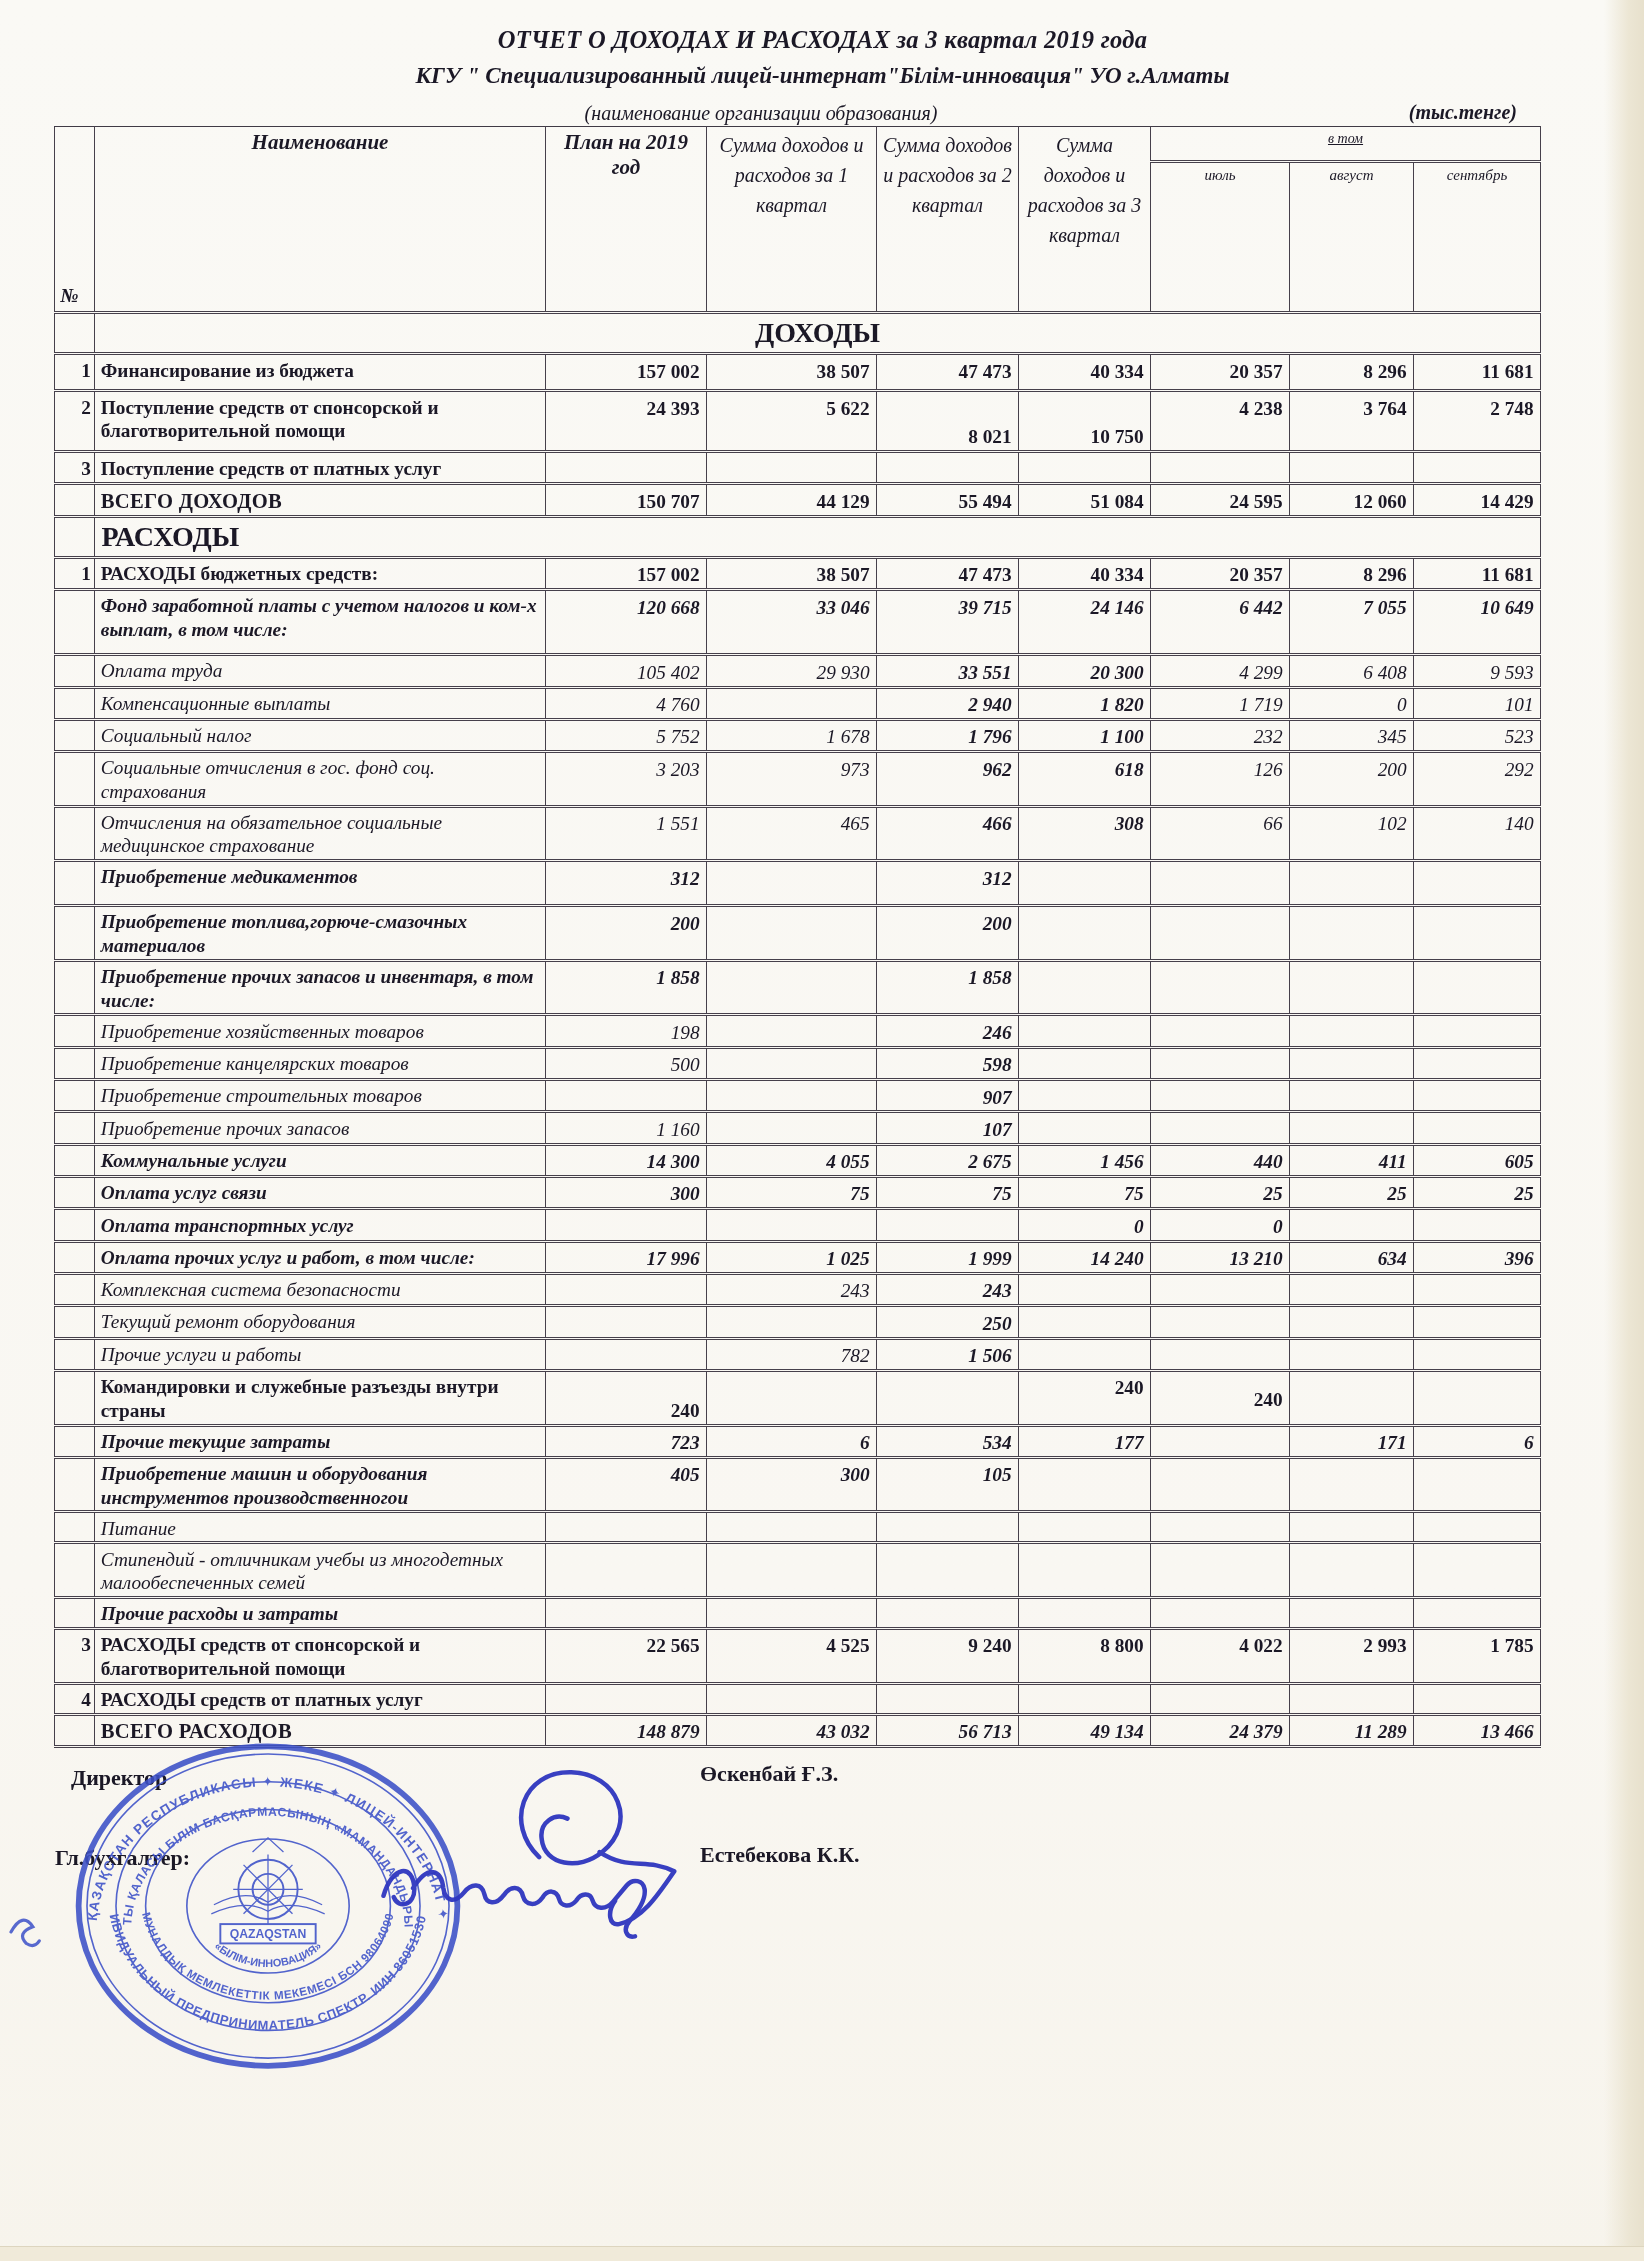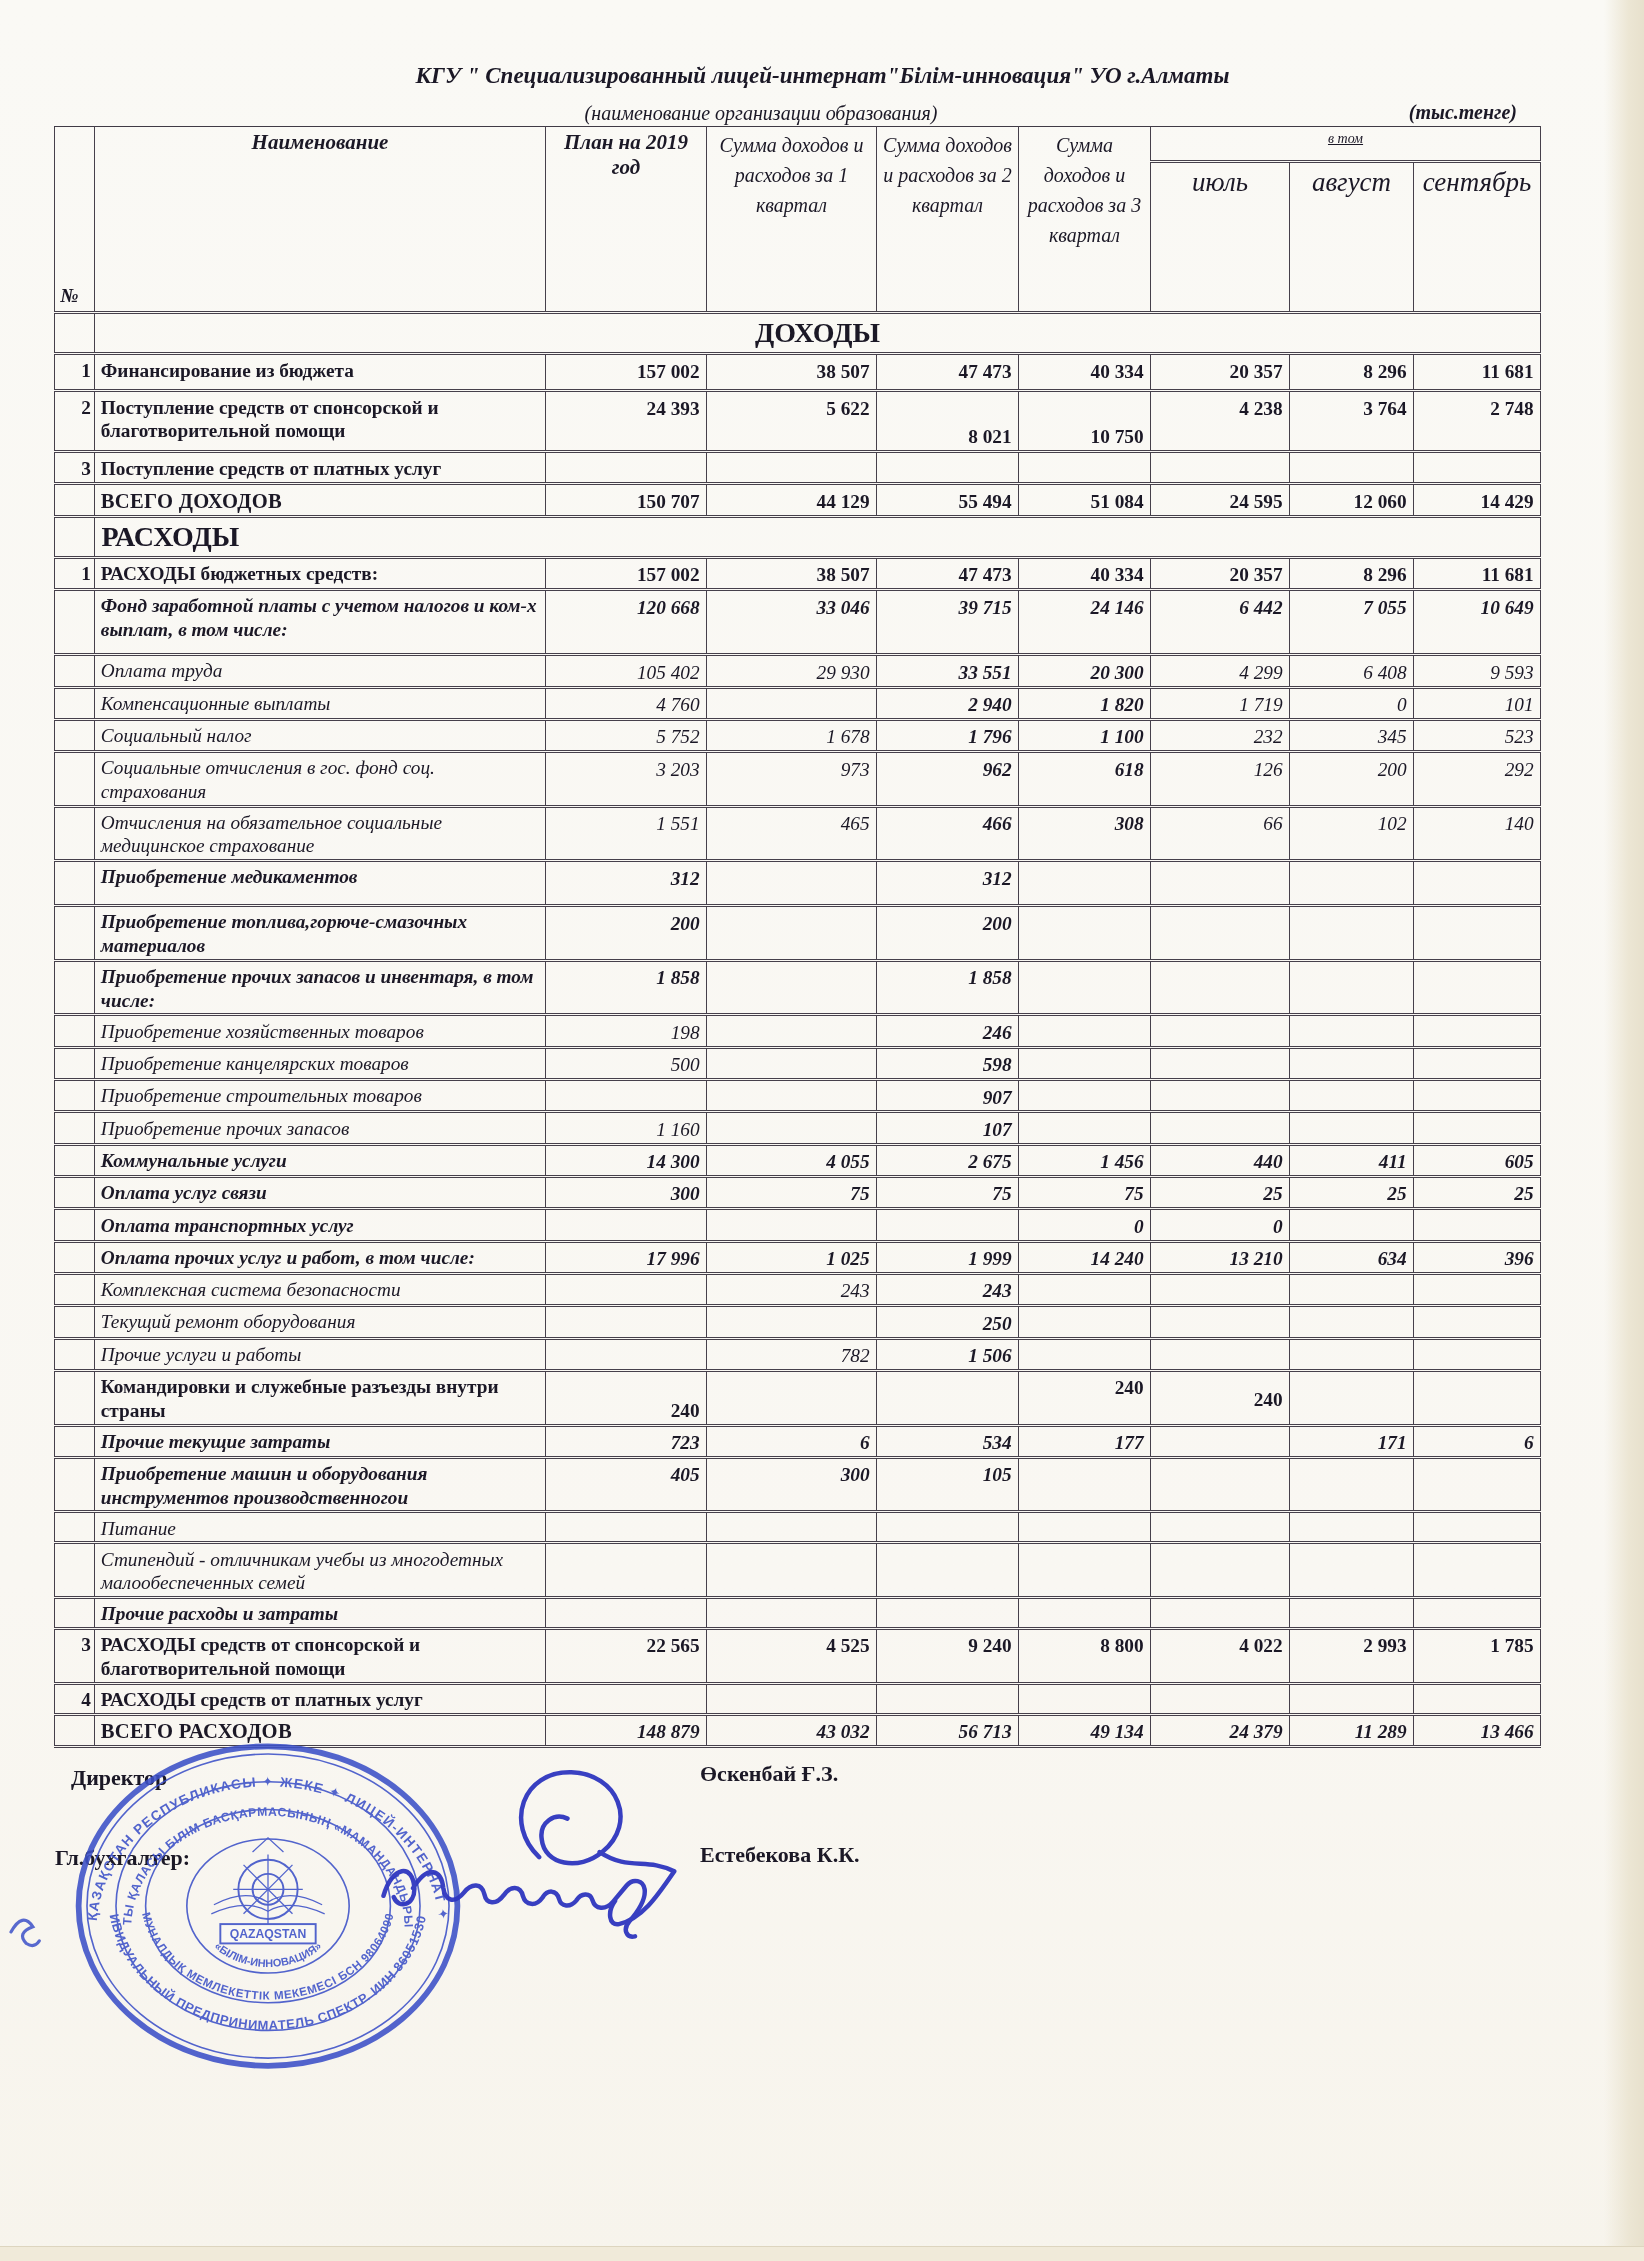--- a/index.html
+++ b/index.html
@@ -49,21 +49,21 @@
     border-left:1.3px solid #46404b;border-right:1.3px solid #46404b;
     border-top:3.2px double #46404b;border-bottom:3.2px double #46404b;
     vertical-align:top;overflow:hidden;
   }
   table.report{border:1.9px solid #3f3a45;}
   thead th{font-weight:400;font-style:italic;vertical-align:middle;text-align:center;padding:2.6px;}
   thead th.h-num{vertical-align:bottom;text-align:left;padding:0 0 3.9px 5.2px;font-weight:700;font-size:20px;}
   thead th.h-name,thead th.h-plan{font-weight:700;font-size:21px;}
   thead th.h-sum{font-size:20px;line-height:1.5;}
   thead th.h-group{font-size:14px;height:28px;text-decoration:underline;}
-  thead th.h-month{font-size:27px;height:143px;}
+  thead th.h-month{font-size:15px;height:143px;}
   thead tr.head-top th{border-top:1.9px solid #3f3a45;}
   td.num{text-align:right;padding:3.2px 3.2px 0 1.3px;font-weight:700;font-size:19.3px;}
   td.name{padding:3.2px 3.9px 1.3px 5.8px;}
   td.name.b{font-weight:700;}
   td.name.bi{font-weight:700;font-style:italic;}
   td.name.i{font-style:italic;}
   td.v{text-align:right;padding:4.5px 6.4px 1.3px 2.6px;font-weight:600;white-space:nowrap;}
   td.v.i,td.v.bi{font-style:italic;font-weight:500;}
   td.v.bi{font-weight:700;}
   td.v.vi{font-style:italic;}
@@ -81,20 +81,21 @@
   .stamp-wrap{position:absolute;left:59px;top:1736px;width:418px;height:353px;}
   .sig-wrap{position:absolute;left:373px;top:1762px;width:322px;height:193px;}
   .mark-wrap{position:absolute;left:2.6px;top:1901px;width:52px;height:58px;}
   svg text{font-family:"Liberation Sans","DejaVu Sans",sans-serif;}
 </style>
 </head>
 <body>
 
 <div class="paper" data-name="scanned-page-background">
 
+  <div class="title1" data-name="report-title">ОТЧЕТ О ДОХОДАХ И РАСХОДАХ за 3 квартал 2019 года</div>
   <div class="title2" data-name="organization-name">КГУ " Специализированный лицей-интернат"Білім-инновация" УО г.Алматы</div>
   <div class="subtitle" data-name="organization-caption">(наименование организации образования)</div>
   <div class="units" data-name="units-note">(тыс.тенге)</div>
 
   <table class="report" data-name="income-expense-table">
     <colgroup>
       <col style="width:40px">
         <col style="width:451px">
         <col style="width:161px">
       <col style="width:170px">

